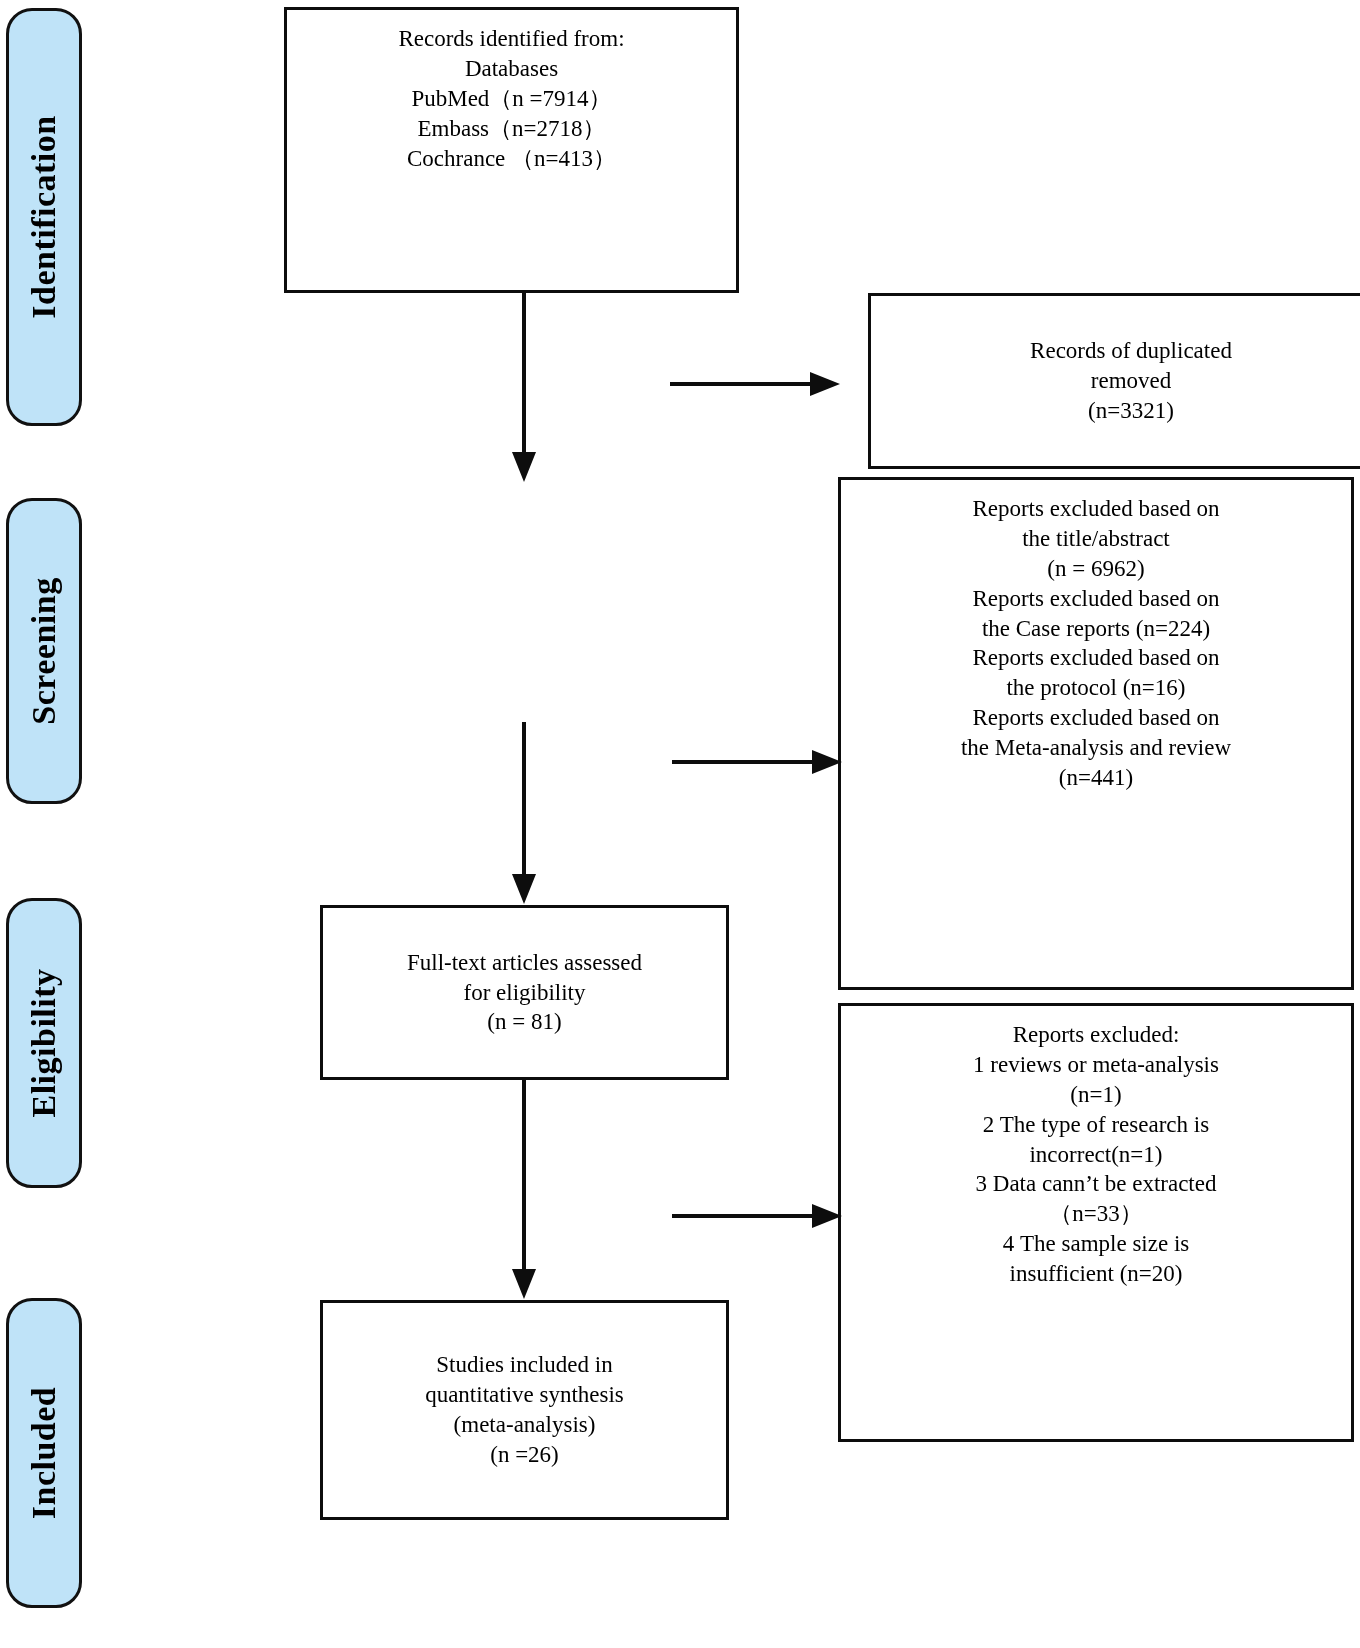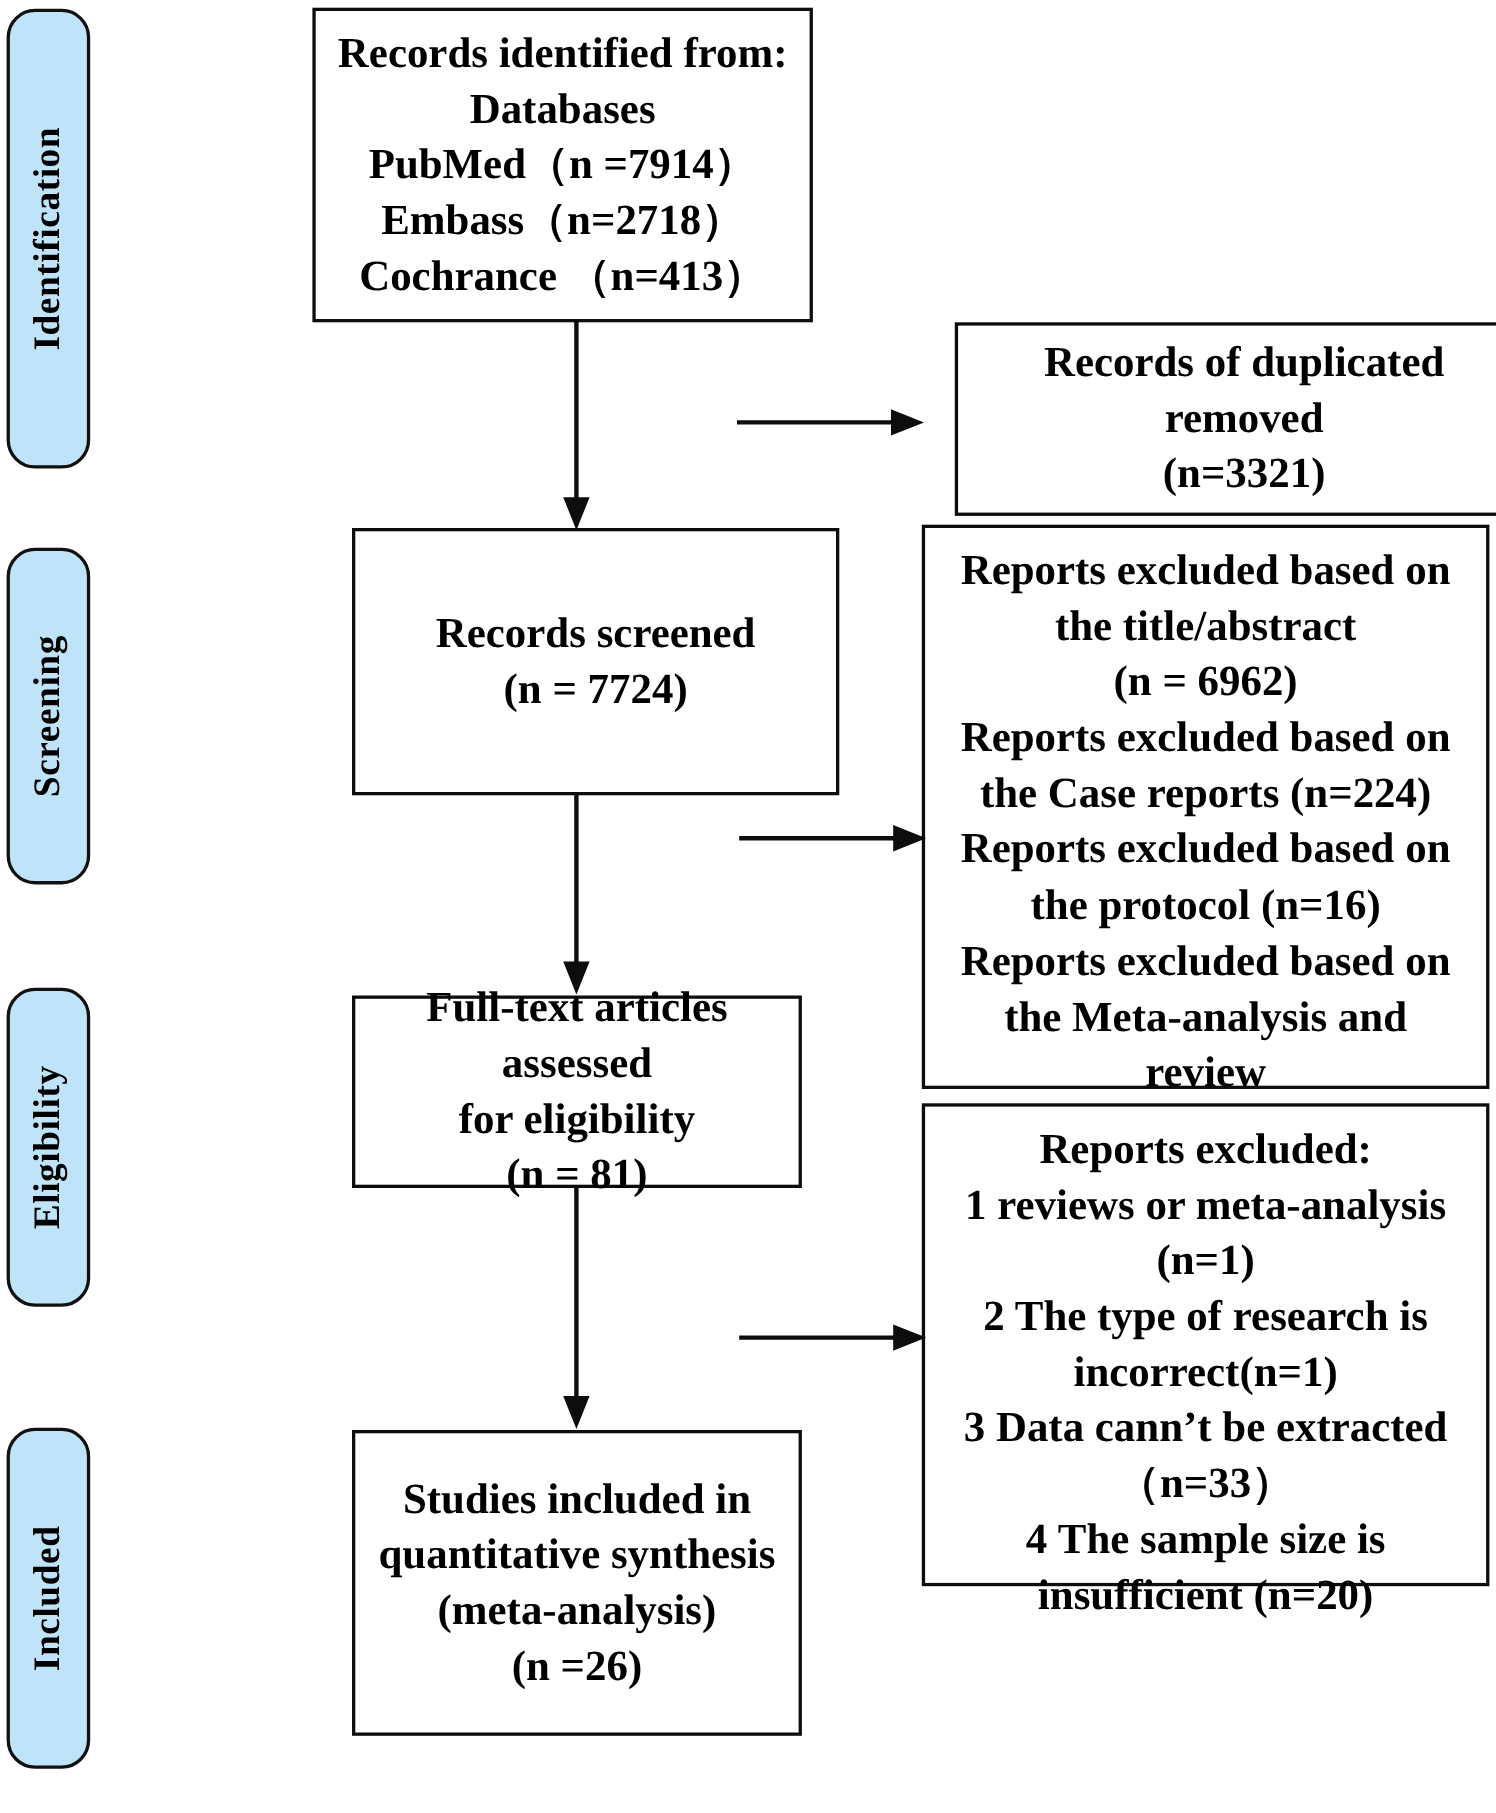--- a/index.html
+++ b/index.html
@@ -42,25 +42,24 @@
   .flow-box {
     position: absolute;
     background: #ffffff;
     border: 3px solid #0d0d0d;
     box-sizing: border-box;
     display: flex;
     flex-direction: column;
     justify-content: center;
   }
   .flow-box .box-text {
-    font-size: 39px;
+    font-size: 23px;
     line-height: 1.30;
     white-space: pre-line;
     padding: 0 18px;
-    font-weight: bold;
   }
   .flow-box.center .box-text { text-align: center; }
   .flow-box.right  .box-text { text-align: center; }
   .flow-box.topalign { justify-content: flex-start; }
   .flow-box.topalign .box-text { padding-top: 14px; }
 
   .flow-box.dup .box-text { text-align: center; }
 
   
   .conn {
@@ -90,32 +89,28 @@
   </div>
 
   <div class="flow-box center topalign" style="left:284px; top:7px; width:455px; height:286px;">
     <div class="box-text">Records identified from:
 Databases
 PubMed（n =7914）
 Embass（n=2718）
 Cochrance （n=413）</div>
   </div>
 
-  <div class="flow-box center" style="left:320px; top:480px; width:443px; height:243px;">
-    <div class="box-text">Records screened
-(n = 7724)</div>
-  </div>
 
   <div class="flow-box center" style="left:320px; top:905px; width:409px; height:175px;align-items:center;">
     <div class="box-text">Full-text articles assessed
 for eligibility
 (n = 81)</div>
   </div>
 
-  <div class="flow-box center" style="left:320px; top:1300px; width:409px; height:278px;">
+  <div class="flow-box center" style="left:320px; top:1300px; width:409px; height:220px;">
     <div class="box-text">Studies included in
 quantitative synthesis
 (meta-analysis)
 (n =26)</div>
   </div>
 
   <div class="flow-box dup" style="left:868px; top:293px; width:526px; height:176px;">
     <div class="box-text">Records of duplicated
 removed
 (n=3321)</div>

